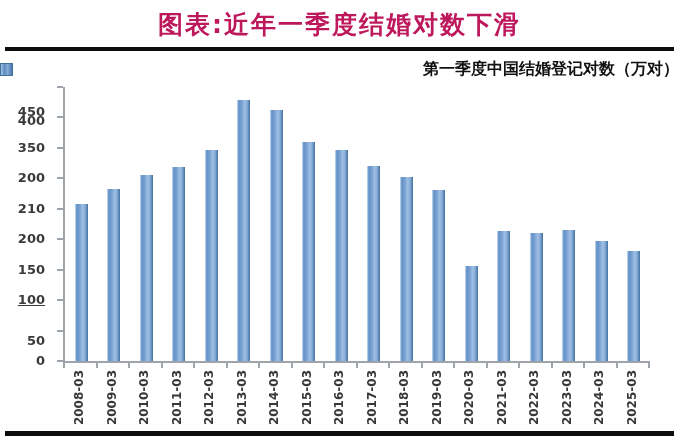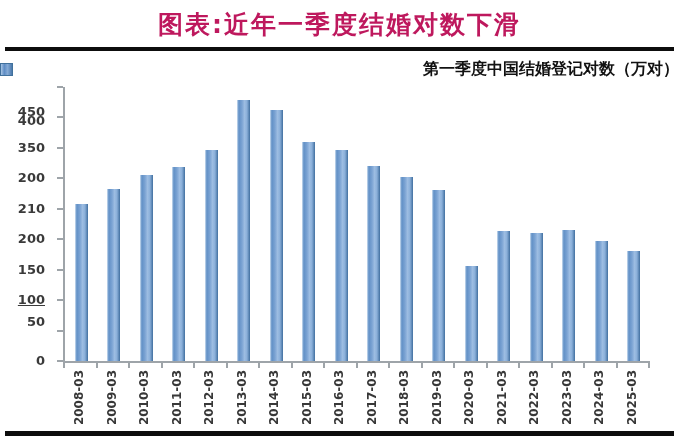--- a/index.html
+++ b/index.html
@@ -146,21 +146,21 @@
 
   <div class="y-labels" id="y-labels">
       <div class="y-tick-label" style="top: -9px; margin-top: 25px;">450</div>
       <div class="y-tick-label" style="top: 25px;">400</div>
       <div class="y-tick-label" style="top: 51.8889px;">350</div>
       <div class="y-tick-label" style="top: 82.3333px;">200</div>
       <div class="y-tick-label" style="top: 112.778px;">210</div>
       <div class="y-tick-label" style="top: 143.222px;">200</div>
       <div class="y-tick-label" style="top: 173.667px;">150</div>
       <div class="y-tick-label" style="top: 204.111px; text-decoration: underline;">100</div>
-      <div class="y-tick-label" style="top: 226px;">50</div>
+      <div class="y-tick-label" style="top: 245px;">50</div>
       <div class="y-tick-label" style="top: 265px;">0</div>
     </div>
 
   <div class="plot-area">
     <div class="bar-slots" id="bar-slots">
         <div class="bar-slot">
           <div class="bar" style="height: 157.093px;"></div>
         </div>
         <div class="bar-slot">
           <div class="bar" style="height: 172.316px;"></div>

